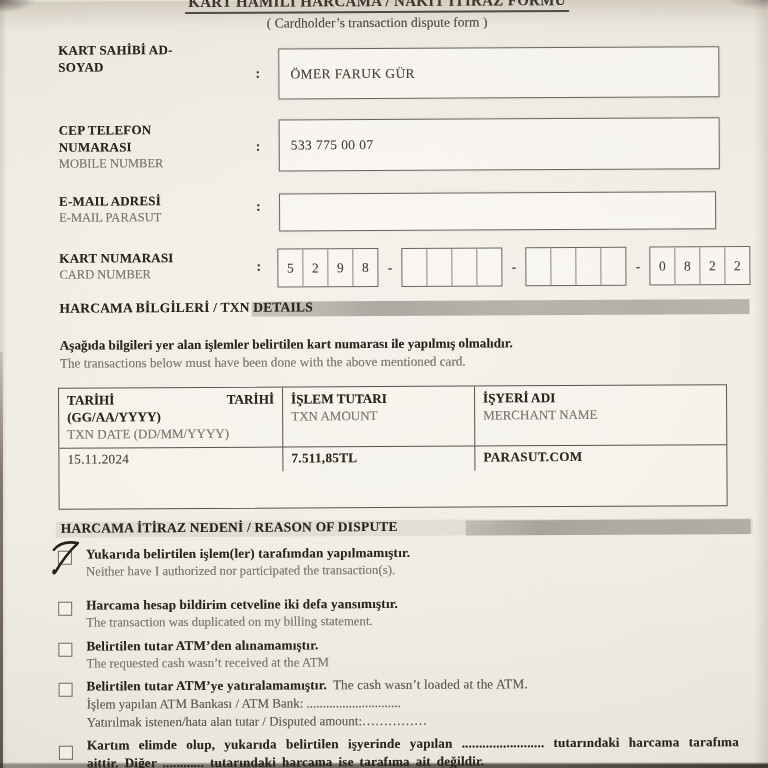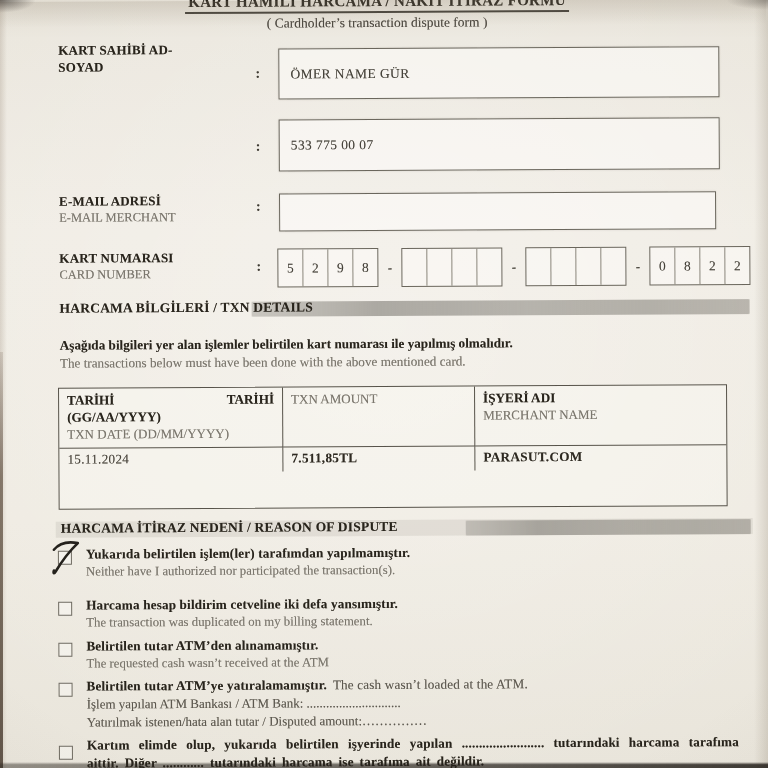--- a/index.html
+++ b/index.html
@@ -105,31 +105,36 @@
     <span class="t">KART HAMİLİ HARCAMA / NAKİT İTİRAZ FORMU</span>
   </div>
   <div class="subtitle">( Cardholder’s transaction dispute form )</div>
 
   <div class="flabel lab1">
     <span>KART SAHİBİ AD-</span><br>
     <span>SOYAD</span>
   </div>
   <div class="colon c1">:</div>
   <div class="fbox box1">
-    <span>ÖMER NAME GÜR</span>
-  </div>
-
+    <span>ÖMER FARUK GÜR</span>
+  </div>
+
+  <div class="flabel lab2">
+    <span>CEP TELEFON</span><br>
+    <span>NUMARASI</span>
+    <span class="en">MOBILE NUMBER</span>
+  </div>
   <div class="colon c2">:</div>
   <div class="fbox box2">
     <span>533 775 00 07</span>
   </div>
 
   <div class="flabel lab3">
     <span>E-MAIL ADRESİ</span>
-    <span class="en">E-MAIL MERCHANT</span>
+    <span class="en">E-MAIL PARASUT</span>
   </div>
   <div class="colon c3">:</div>
   <div class="fbox box3">
     <span></span>
   </div>
 
   <div class="flabel lab4">
     <span>KART NUMARASI</span>
     <span class="en">CARD NUMBER</span>
   </div>
@@ -173,20 +178,21 @@
     <div class="trow head">
       <div class="tc1">
         <div class="hline1">
           <span>TARİHİ</span>
           <span>TARİHİ</span>
         </div>
         <div class="hbold">(GG/AA/YYYY)</div>
         <div class="hen">TXN DATE (DD/MM/YYYY)</div>
       </div>
       <div class="tc2">
+        <div class="hbold">İŞLEM TUTARI</div>
         <div class="hen">TXN AMOUNT</div>
       </div>
       <div class="tc3">
         <div class="hbold">İŞYERİ ADI</div>
         <div class="hen">MERCHANT NAME</div>
       </div>
     </div>
     <div class="trow data">
       <div class="tc1 dval">15.11.2024</div>
       <div class="tc2 dval bold">7.511,85TL</div>

